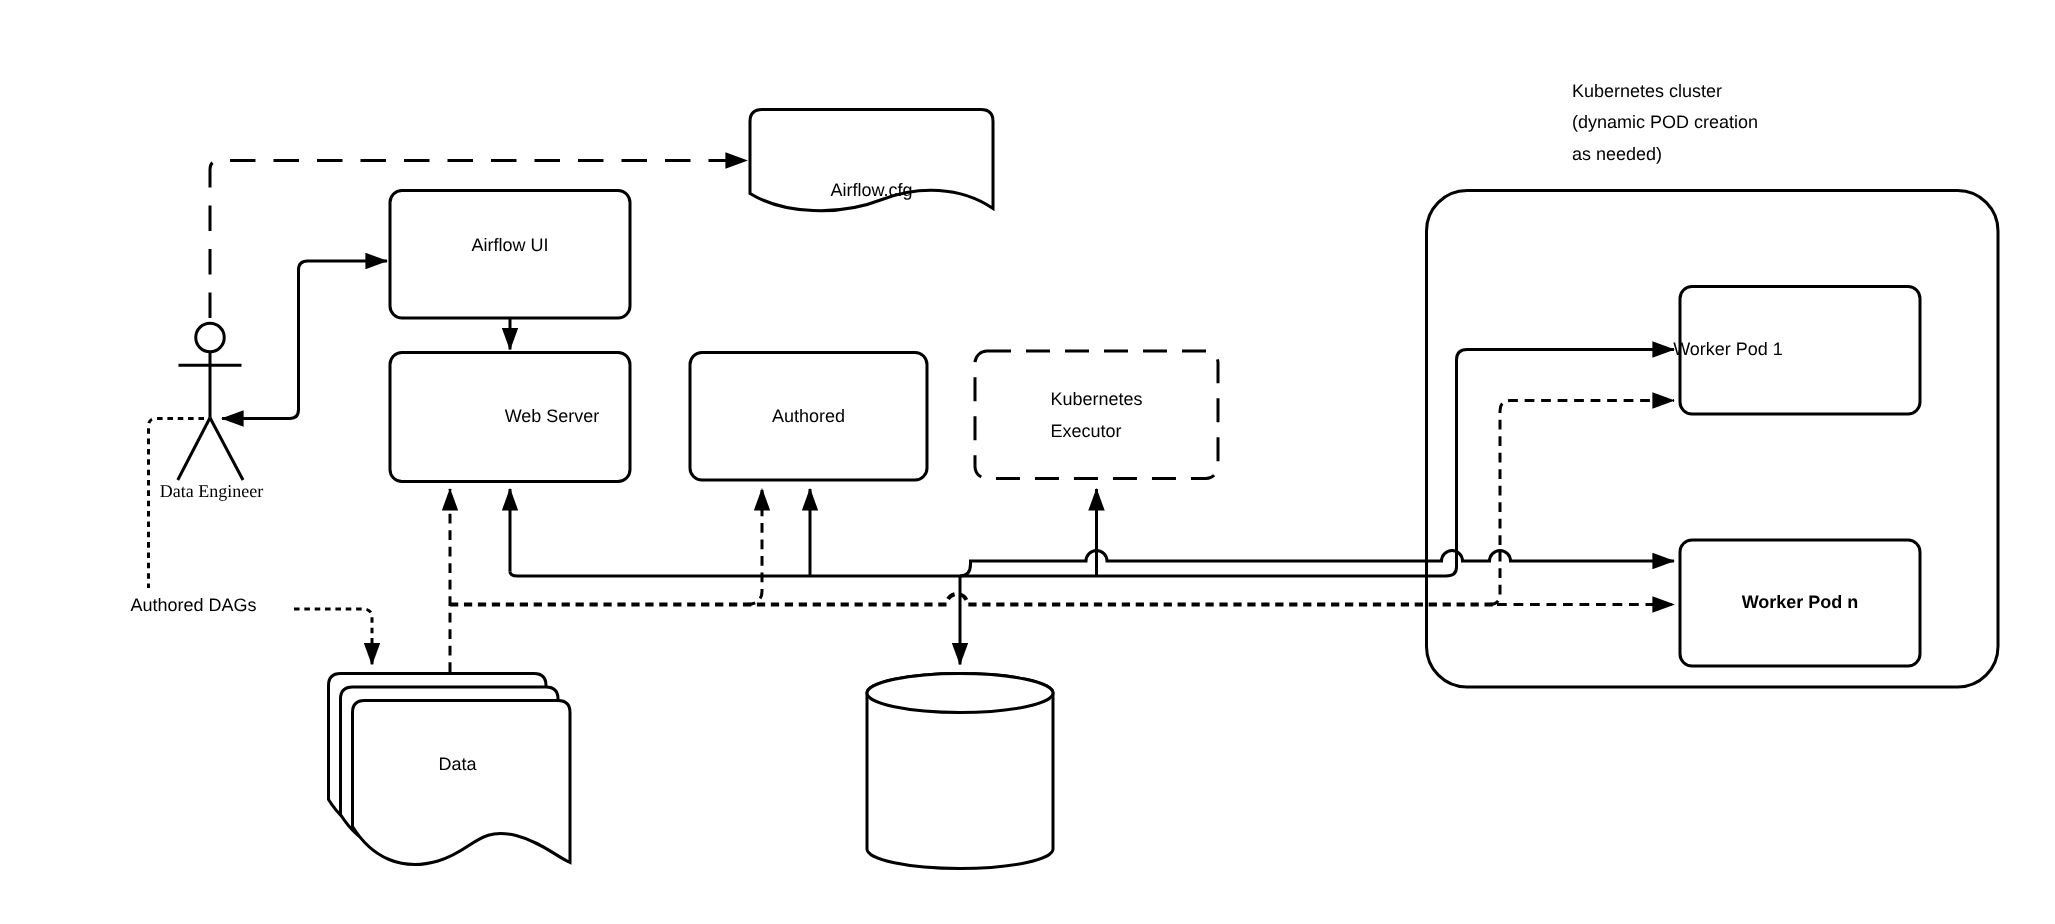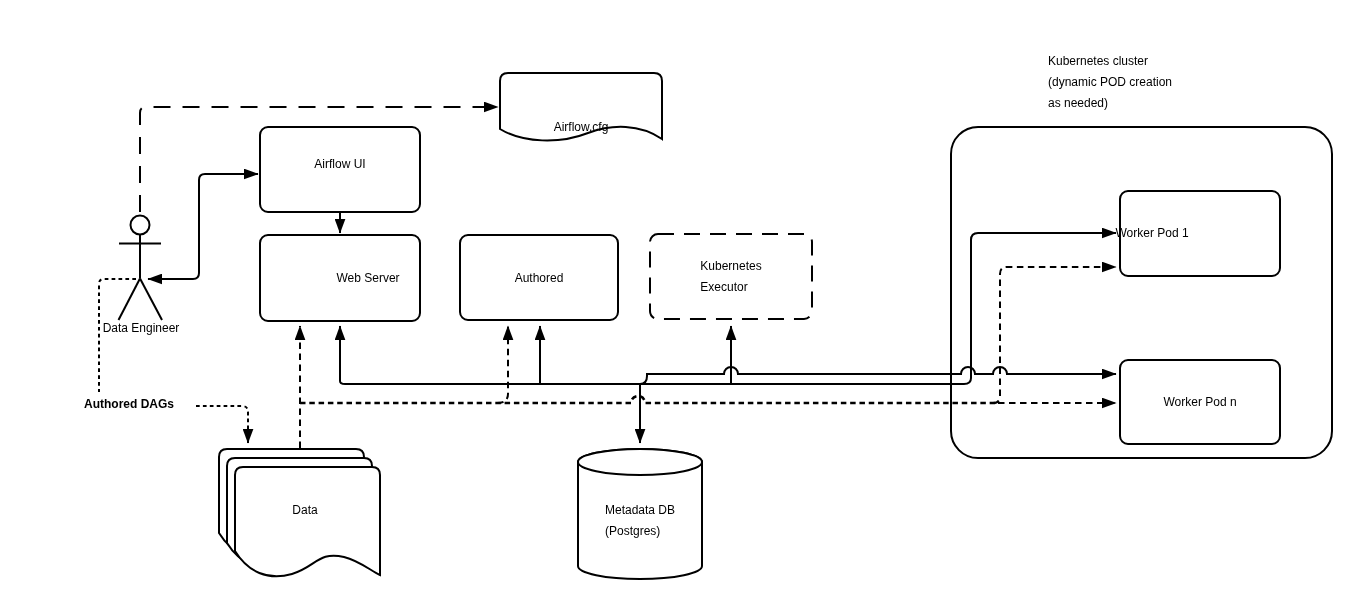--- a/index.html
+++ b/index.html
@@ -104,20 +104,18 @@
   <div class="lbl" style="left:581px; top:102px;margin-top:25px;">Airflow.cfg</div>
   <div class="lbl" style="left:340px; top:164px;">Airflow UI</div>
   <div class="lbl" style="left:340px; top:278px;margin-left:28px;">Web Server</div>
   <div class="lbl" style="left:539px; top:278px;">Authored</div>
   <div class="lbl" style="left:731px; top:277px;">Kubernetes
 Executor</div>
   <div class="lbl" style="left:1110px; top:82px;">Kubernetes cluster
 (dynamic POD creation
 as needed)</div>
   <div class="lbl" style="left:1152px; top:233px;">Worker Pod 1</div>
-  <div class="lbl" style="left:1200px; top:402px;">Worker Pod n</div>
+  <div class="lbl" style="left:1200px; top:402px;font-weight:bold;">Worker Pod n</div>
   <div class="lbl" style="left:305px; top:510px;">Data</div>
-  <div class="lbl" style="left:640px; top:521px;">Metadata DB
-(Postgres)</div>
-  <div class="lbl" style="left:141px; top:328px;">Data Engineer</div>
-  <div class="lbl" style="left:129px; top:404px;font-weight:bold;">Authored DAGs</div>
+  <div class="lbl" style="left:141px; top:328px;font-family:Liberation Serif, serif;">Data Engineer</div>
+  <div class="lbl" style="left:129px; top:404px;">Authored DAGs</div>
 
 </div>
 
 </body></html>

